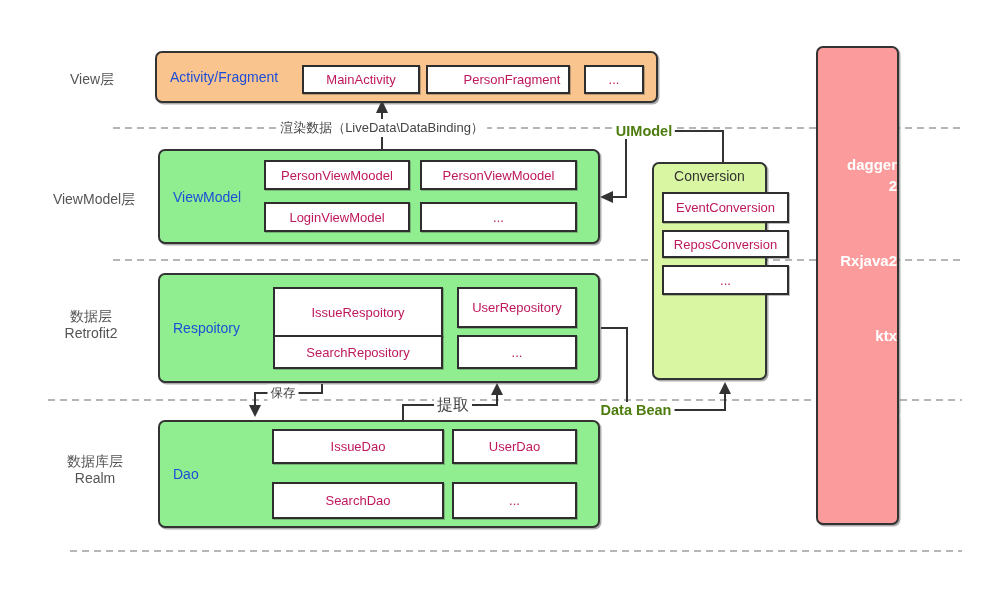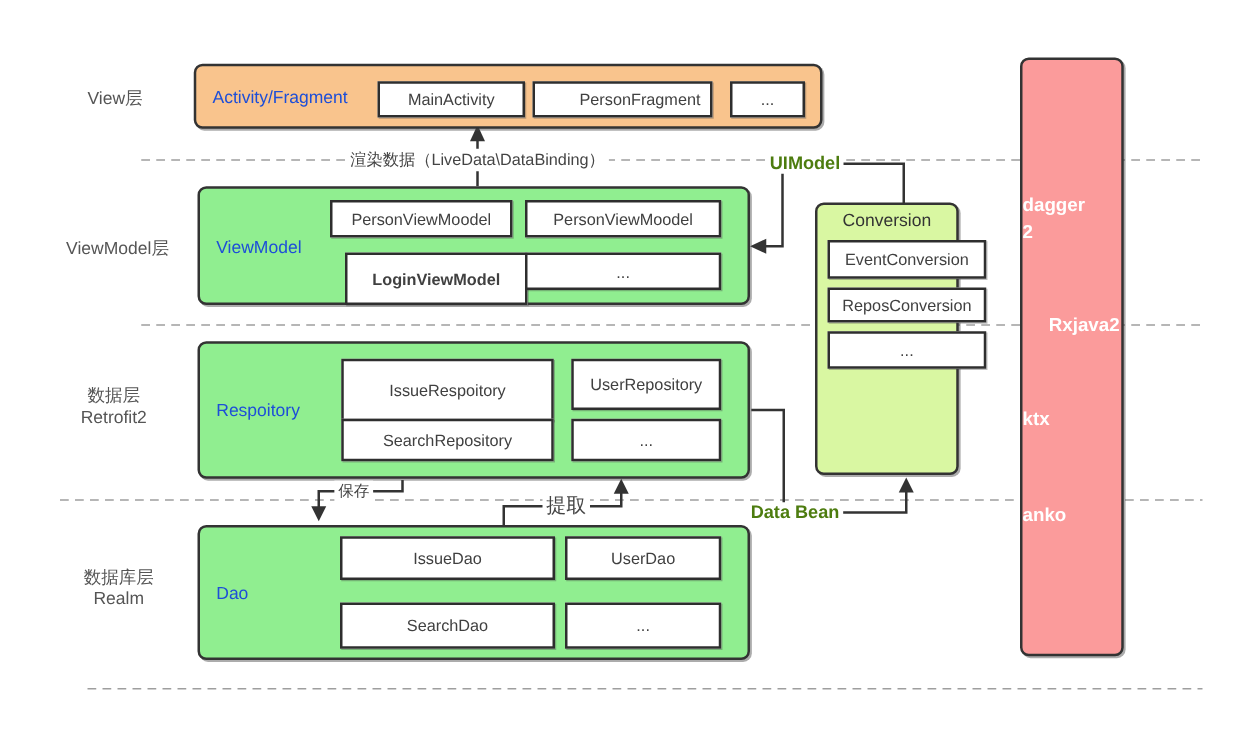--- a/index.html
+++ b/index.html
@@ -17,39 +17,39 @@
   .group.green{background:var(--green);}
   .group.lime{background:var(--lime);}
   .group-label{
     position:absolute;left:13px;top:50%;transform:translateY(-50%);
     font-size:14px;color:#1d4ed8;white-space:nowrap;
   }
   .conv-title{position:absolute;top:4px;left:0;width:100%;text-align:center;font-size:14px;}
   .node{
     position:absolute;background:#fff;border:2px solid #2e2e2e;
     display:flex;align-items:center;justify-content:center;
-    font-size:13px;color:#404040;box-shadow:1px 1px 0 rgba(70,70,70,.35);
+    font-size:13px;color:#be185d;box-shadow:1px 1px 0 rgba(70,70,70,.35);
     white-space:nowrap;
   }
   .layer-label{
     position:absolute;font-size:14px;color:#555;text-align:center;
     line-height:17px;transform:translate(-50%,-50%);white-space:nowrap;
   }
   .edge-label{
     position:absolute;background:#fff;font-size:13px;color:#444;
     padding:0 3px;white-space:nowrap;transform:translate(-50%,-50%);
   }
   .edge-label.bold{font-weight:bold;color:#4d7c0f;font-size:14.5px;}
   .sidebar{
     position:absolute;left:816px;top:46px;width:83px;height:479px;
     background:var(--red);border:2px solid #333;border-radius:7px;
     box-shadow:1.5px 1.5px 0 rgba(70,70,70,.45);
   }
   .sidebar span{
-    position:absolute;left:0;width:100%;text-align:left;color:#fff;
+    position:absolute;left:0;width:100%;text-align:right;color:#fff;
     font-weight:bold;font-size:15px;line-height:20px;
   }
 </style>
 </head>
 <body>
 
 <div class="stage">
 
   <svg class="lines" width="999" height="593">
 
@@ -93,21 +93,21 @@
     <span class="group-label">Activity/Fragment</span>
     <div class="node" style="left:145px;top:12px;width:118px;height:29px;">MainActivity</div>
     <div class="node" style="left:269px;top:12px;width:144px;height:29px;padding-left:28px;">PersonFragment</div>
     <div class="node" style="left:427px;top:12px;width:60px;height:29px;">...</div>
   </div>
 
   <div class="group green" style="left:158px;top:149px;width:442px;height:95px;">
     <span class="group-label">ViewModel</span>
     <div class="node" style="left:104px;top:9px;width:146px;height:30px;">PersonViewMoodel</div>
     <div class="node" style="left:260px;top:9px;width:157px;height:30px;">PersonViewMoodel</div>
-    <div class="node" style="left:116px;top:51px;width:146px;height:42px;font-weight:bold;">LoginViewModel</div>
+    <div class="node" style="left:104px;top:51px;width:146px;height:30px;">LoginViewModel</div>
     <div class="node" style="left:260px;top:51px;width:157px;height:30px;">...</div>
   </div>
 
   <div class="group lime" style="left:652px;top:162px;width:115px;height:218px;">
     <span class="conv-title">Conversion</span>
     <div class="node" style="left:8px;top:28px;width:127px;height:31px;">EventConversion</div>
     <div class="node" style="left:8px;top:66px;width:127px;height:28px;">ReposConversion</div>
     <div class="node" style="left:8px;top:101px;width:127px;height:30px;">...</div>
   </div>
 
@@ -123,23 +123,23 @@
     <span class="group-label">Dao</span>
     <div class="node" style="left:112px;top:7px;width:172px;height:35px;">IssueDao</div>
     <div class="node" style="left:292px;top:7px;width:125px;height:35px;">UserDao</div>
     <div class="node" style="left:112px;top:60px;width:172px;height:37px;">SearchDao</div>
     <div class="node" style="left:292px;top:60px;width:125px;height:37px;">...</div>
   </div>
 
   <div class="sidebar">
     <span style="top:107px;">dagger</span>
     <span style="top:128px;">2</span>
-    <span style="top:203px;margin-left:21px;">Rxjava2</span>
+    <span style="top:203px;">Rxjava2</span>
     <span style="top:278px;">ktx</span>
-    <span style="top:355px;">anko</span>
+    <span style="top:355px;margin-left:38px;">anko</span>
   </div>
 
   <div class="edge-label" style="left:382px;top:128px;">渲染数据（LiveData\DataBinding）</div>
   <div class="edge-label bold" style="left:644px;top:131px;">UIModel</div>
   <div class="edge-label" style="left:283px;top:393px;font-size:12.5px;">保存</div>
   <div class="edge-label" style="left:453px;top:405px;font-size:16px;">提取</div>
   <div class="edge-label bold" style="left:636px;top:410px;">Data Bean</div>
 
 </div>
 

